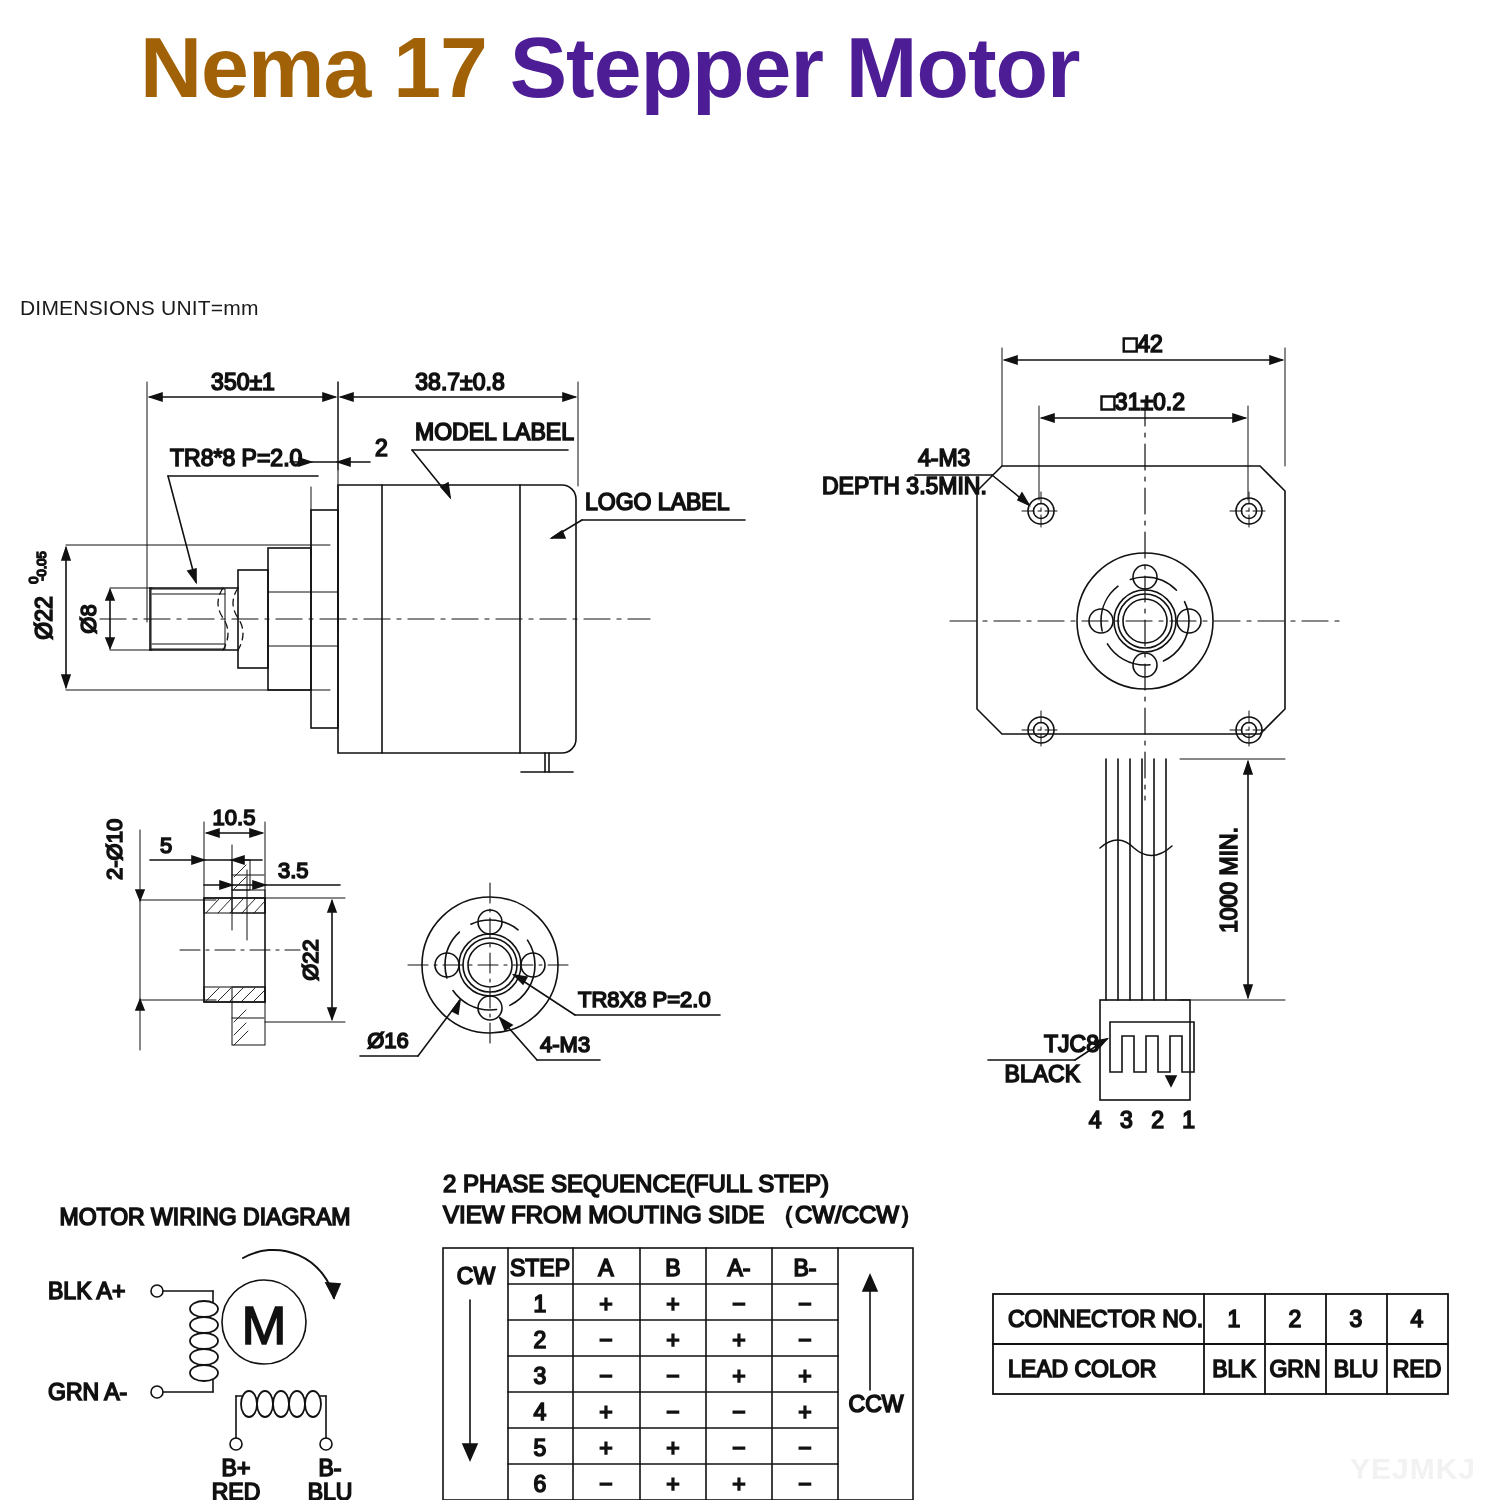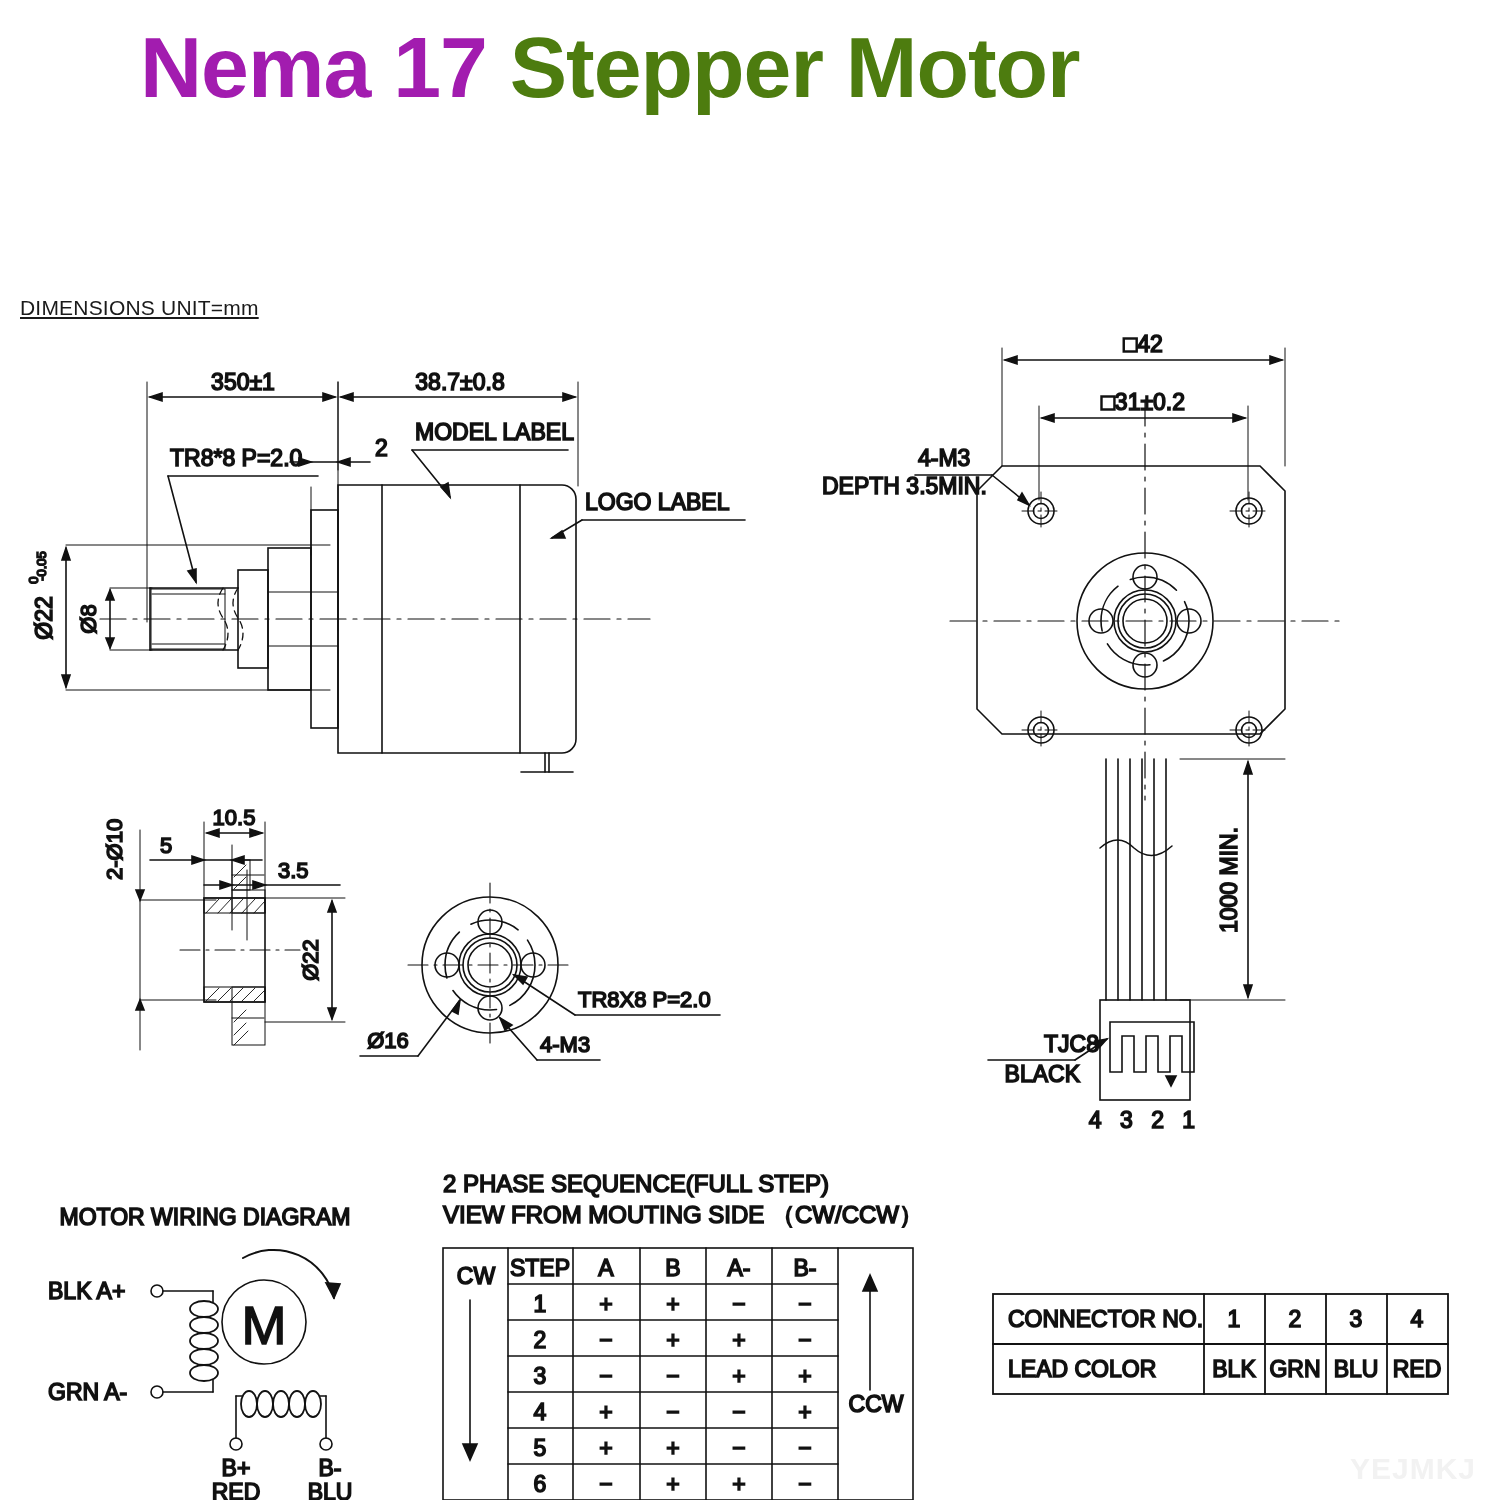--- a/index.html
+++ b/index.html
@@ -1,23 +1,23 @@
 <!DOCTYPE html>
 <html><head>
 <meta charset="utf-8">
 <style>
   html,body{margin:0;padding:0;background:#fff;}
   body{width:1500px;height:1500px;position:relative;overflow:hidden;
        font-family:"Liberation Sans",sans-serif;color:#1a1a1a;}
   #root{position:absolute;inset:0;}
   .title{position:absolute;left:140px;top:18px;width:1300px;
          font-weight:bold;font-size:86px;line-height:1.15;letter-spacing:-1px;}
-  .t-orange{color:#a21caf;}
-  .t-black{color:#4d7c0f;}
-  .unit{position:absolute;left:20px;top:296px;font-size:21px;letter-spacing:.2px;text-decoration:underline;}
+  .t-orange{color:#a16207;}
+  .t-black{color:#4c1d95;}
+  .unit{position:absolute;left:20px;top:296px;font-size:21px;letter-spacing:.2px;}
   svg.draw{position:absolute;left:0;top:0;width:1500px;height:1500px;}
   .wm{position:absolute;right:24px;bottom:14px;font-size:30px;font-weight:bold;
       color:#f2f2f2;letter-spacing:1px;}
   text{font-family:"Liberation Sans",sans-serif;fill:#111;}
 </style>
 </head>
 <body>
 
 <div id="root">
 

